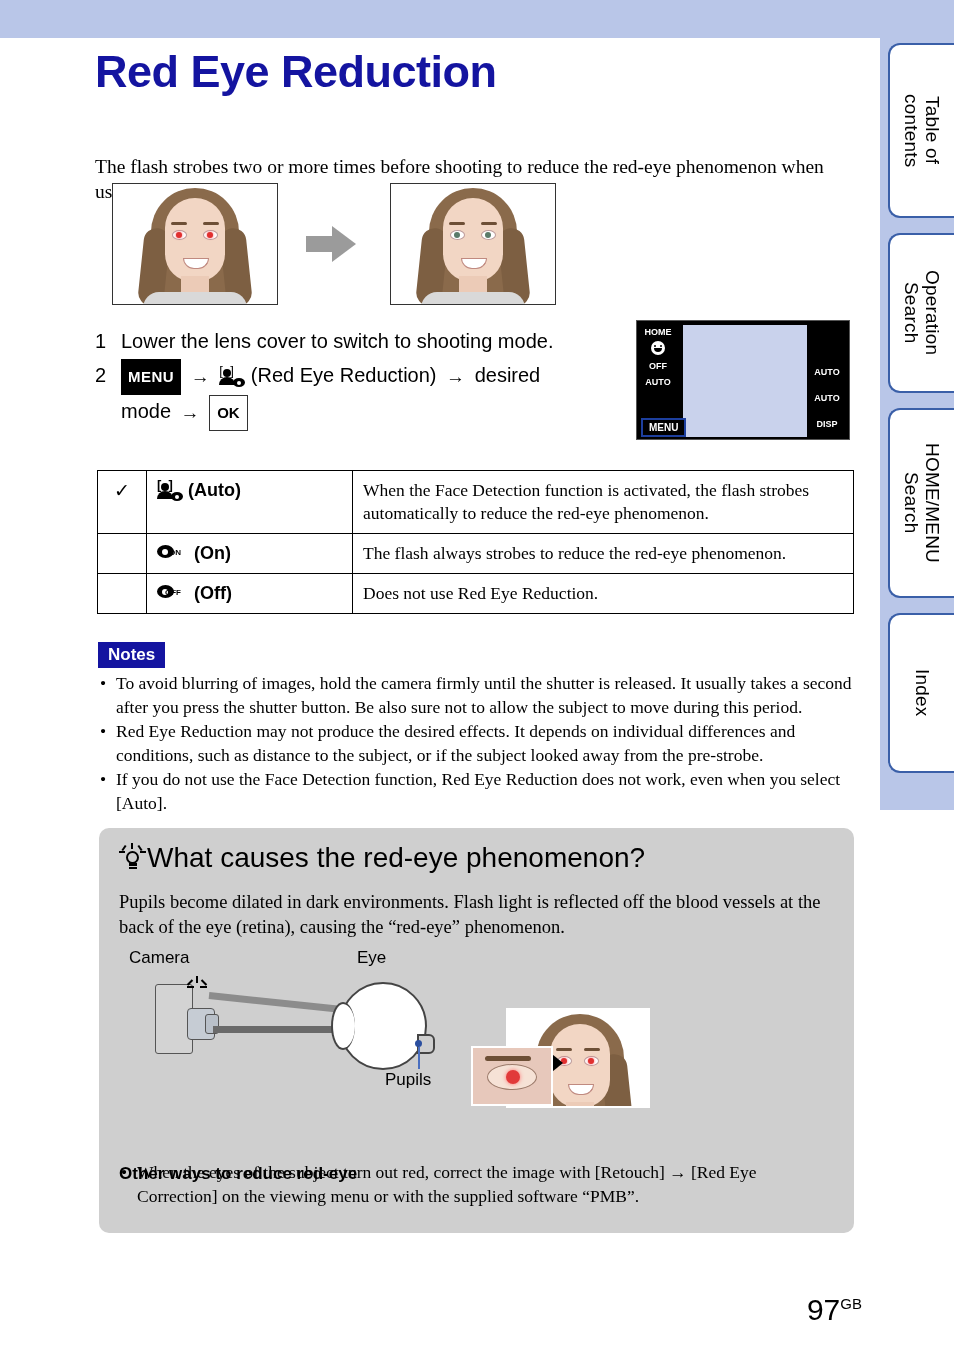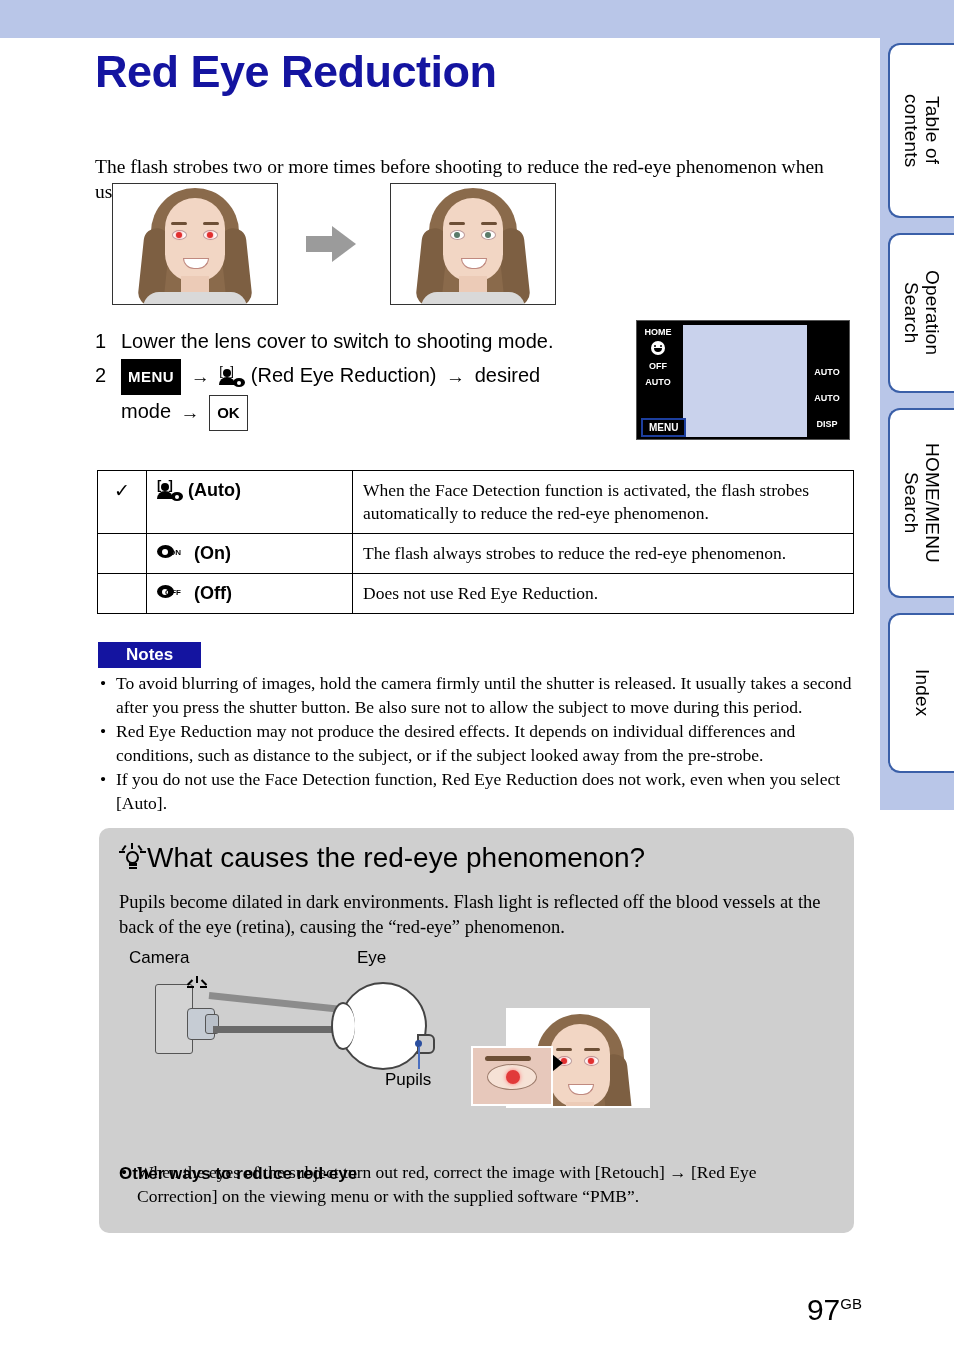--- a/index.html
+++ b/index.html
@@ -155,21 +155,21 @@
   }
   .eye-ic .ball{position:absolute;left:0;top:0;width:17px;height:13px;border-radius:50%;background:#000;}
   .eye-ic .ball::after{content:"";position:absolute;left:5px;top:3.5px;width:6px;height:6px;border-radius:50%;background:#fff;}
   .eye-ic .sub{position:absolute;right:-2px;bottom:-3px;font-size:8px;font-weight:bold;font-family:"Liberation Sans",sans-serif;}
 
   
   .notes-badge{
     position:absolute;left:98px;top:604px;
     background:#1414a0;color:#fff;
     font-family:"Liberation Sans", sans-serif;font-weight:bold;font-size:17px;
-    padding:3px 28px;
+    padding:3px 10px;
   }
   .notes-list{
     position:absolute;left:98px;top:634px;width:755px;
     font-size:17.5px;line-height:23.5px;
   }
   .note-item{position:relative;padding-left:18px;margin-bottom:1px;}
   .note-item::before{content:"\2022";position:absolute;left:2px;top:0;}
   .easy-ic{font-family:"Liberation Sans", sans-serif;font-weight:bold;font-size:14px;letter-spacing:-0.3px;}
 
   

